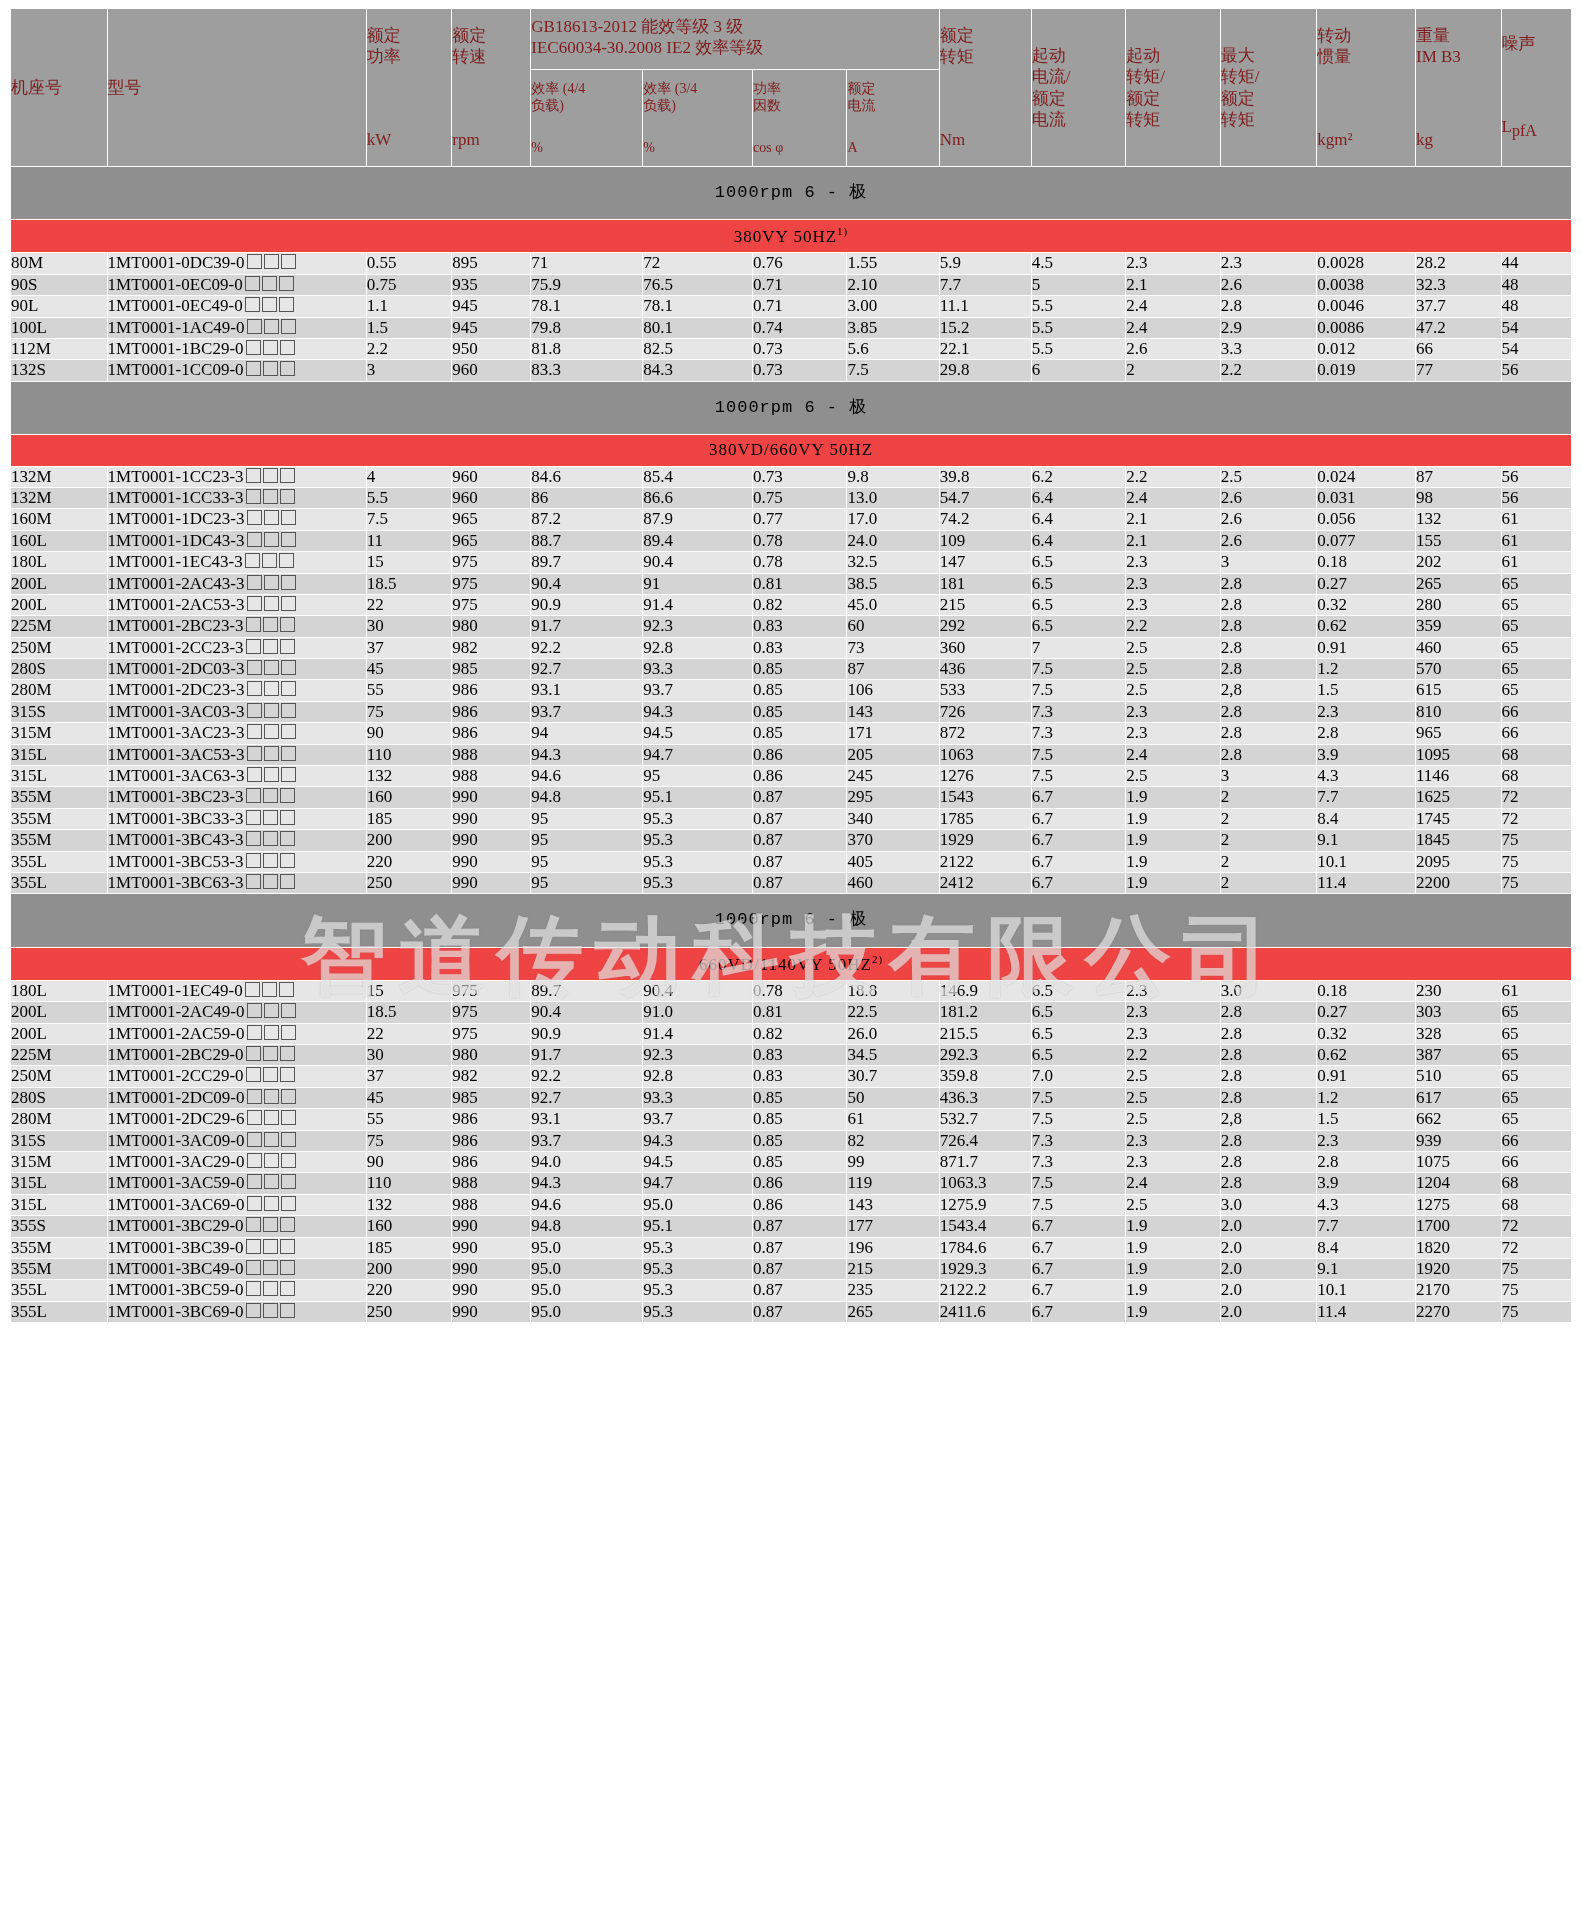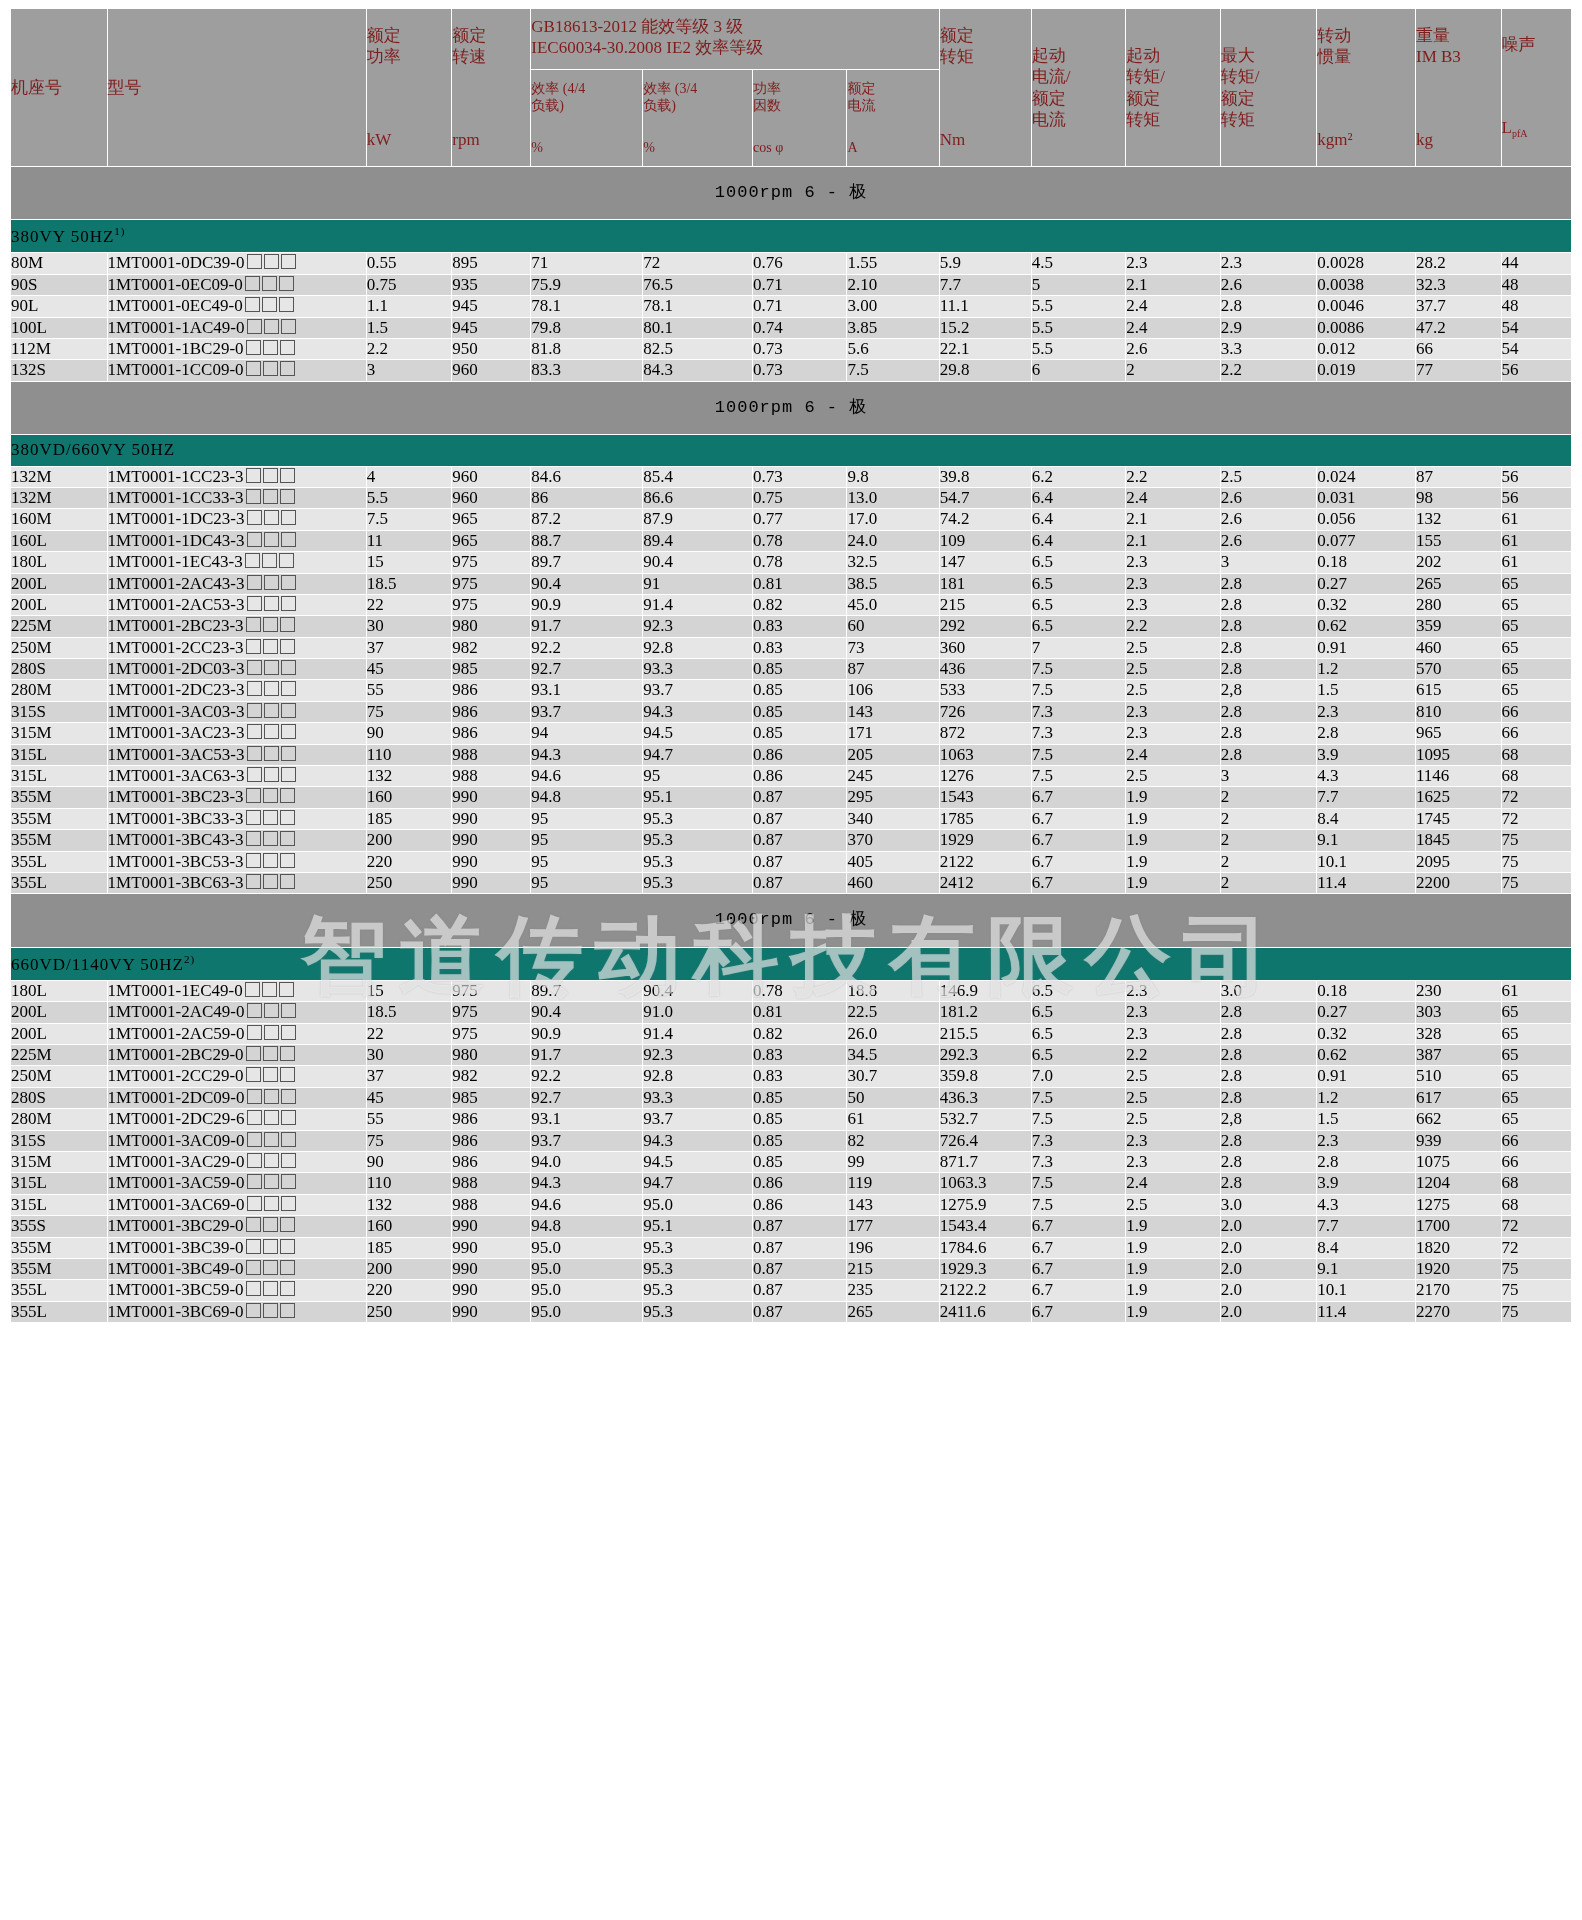--- a/index.html
+++ b/index.html
@@ -64,22 +64,22 @@
   
   tr.band td {
     background: #8f8f8f;
     text-align: center;
     padding: 16px 0;
     font-size: 17px;
     letter-spacing: 1px;
     font-family: Liberation Mono, monospace;
   }
   tr.band2 td {
-    background: #0f766e;
-    text-align: left;
+    background: #ef4444;
+    text-align: center;
     padding: 5px 0;
     font-size: 17px;
     letter-spacing: 1px;
   }
   
   tbody td {
     padding: 5px 7px;
     font-size: 17px;
     line-height: 1.2;
     white-space: nowrap;
@@ -99,21 +99,21 @@
     border: 1px solid #555;
     margin-left: 2px;
     vertical-align: -1px;
     background: transparent;
   }
   sup {
     font-size: 11px;
     vertical-align: super;
   }
   sub {
-    font-size: 10px;
+    font-size: 16px;
     vertical-align: sub;
   }
   
   #watermark {
     position: absolute;
     left: 0;
     top: 898px;
     width: 100%;
     text-align: center;
     font-size: 86px;

